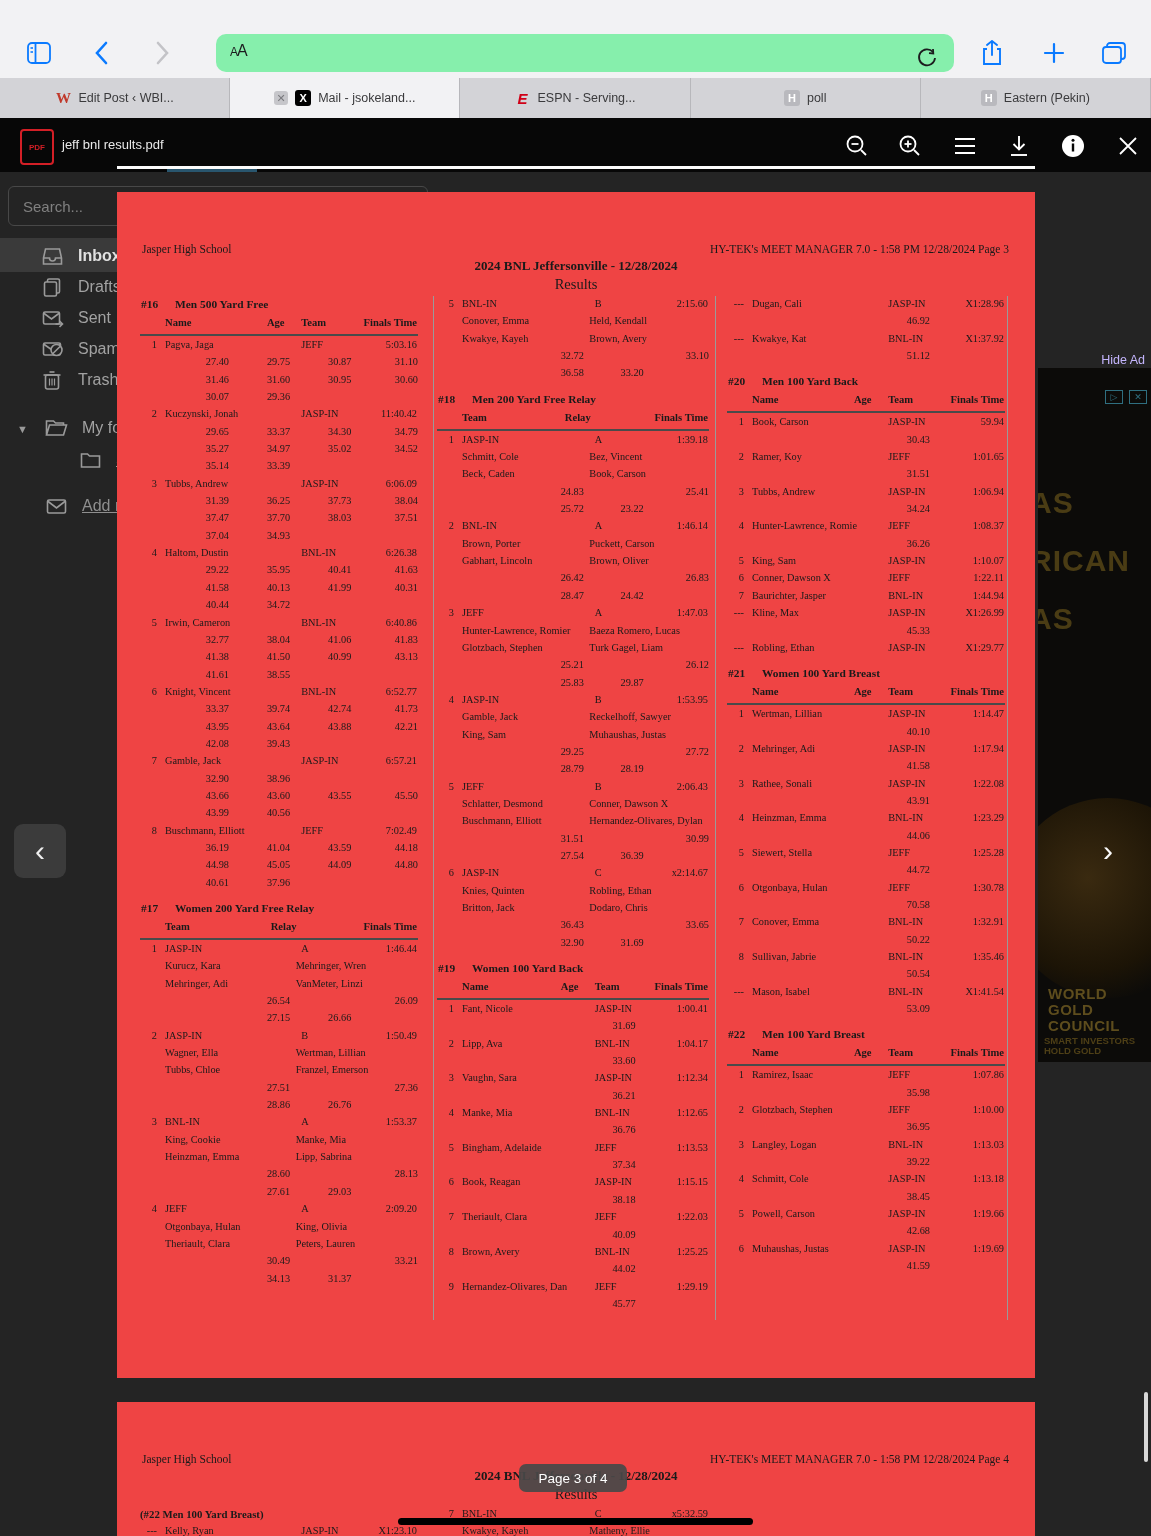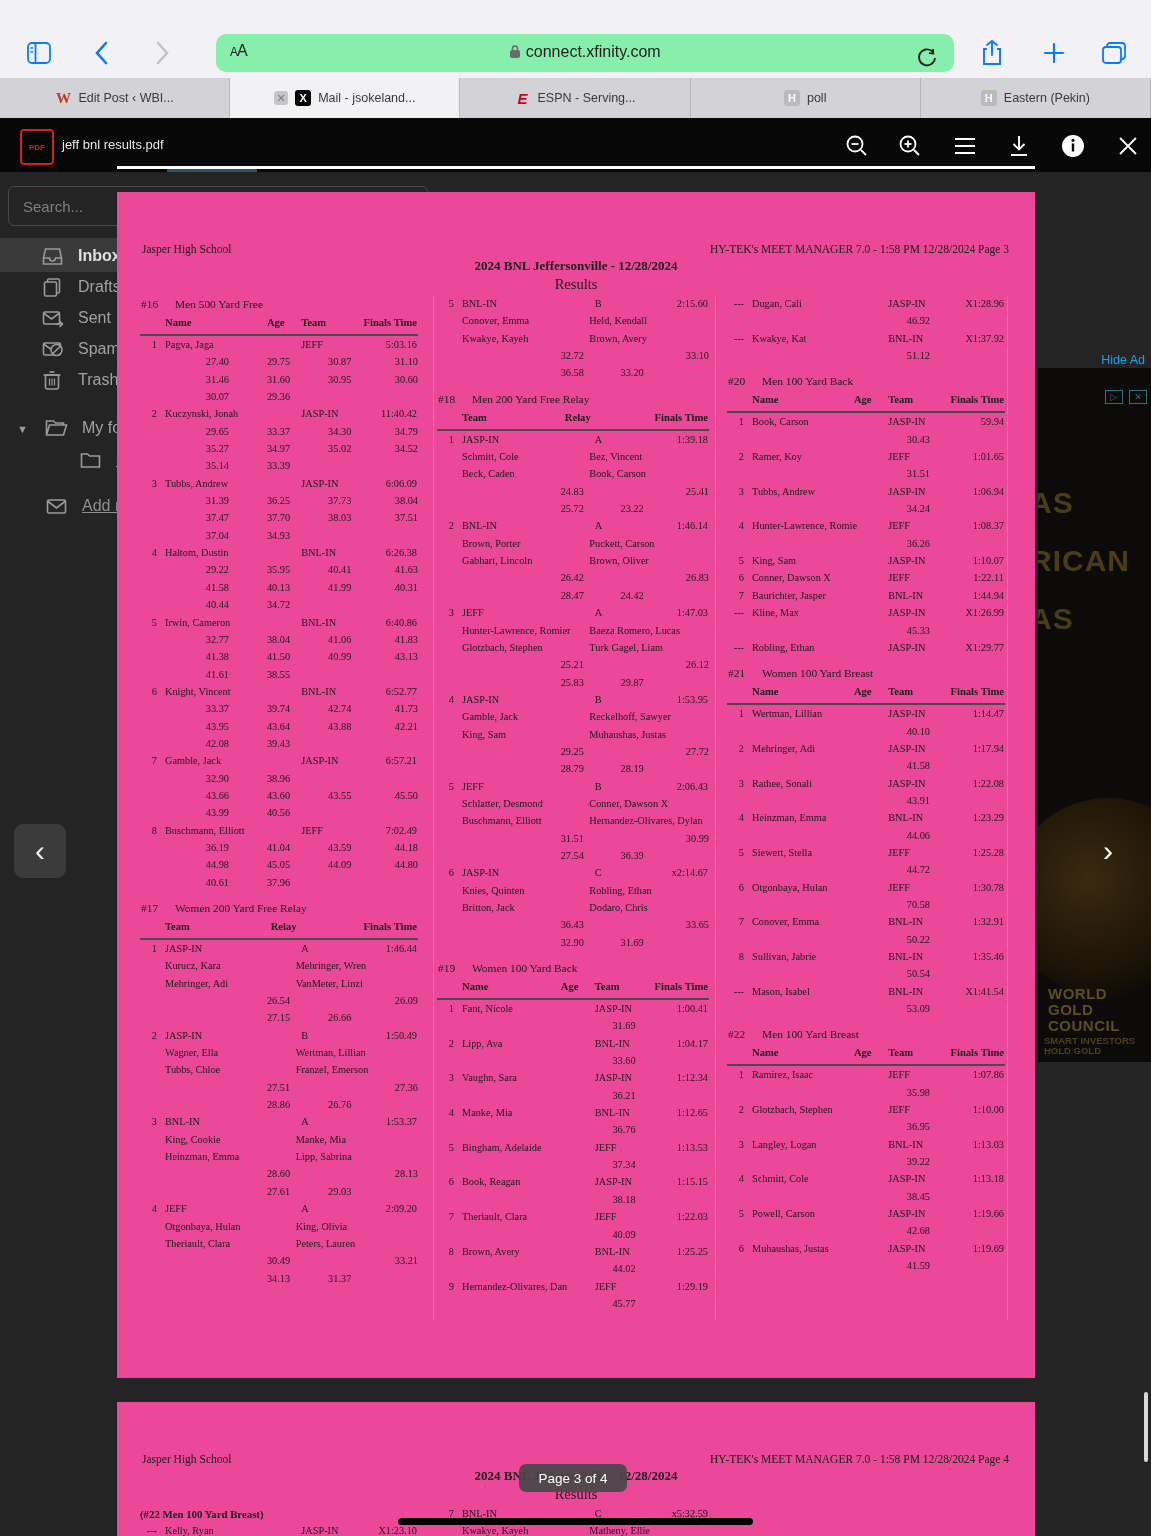--- a/index.html
+++ b/index.html
@@ -56,46 +56,46 @@
   .searchbox{position:absolute;left:8px;top:14px;width:420px;height:40px;border:1.5px solid #484848;border-radius:6px;
     color:#808080;font-size:15px;display:flex;align-items:center;padding-left:14px;box-sizing:border-box;}
   .inboxhl{position:absolute;left:0;top:66px;width:347px;height:34px;background:#3a3a3a;}
   .snav{position:absolute;left:0;top:0;width:430px;}
   .sitem{position:absolute;display:flex;align-items:center;gap:13px;color:#a2a2a2;font-size:16px;}
   .sitem.bold{color:#e0e0e0;font-weight:700;}
   .sitem.link span{text-decoration:underline;}
   .caret{position:absolute;color:#9a9a9a;font-size:11px;}
 
   
-  .hidead{position:absolute;right:6px;top:181px;color:#0ea5e9;font-size:12.5px;}
+  .hidead{position:absolute;right:6px;top:181px;color:#c4b5fd;font-size:12.5px;}
   .ad{position:absolute;left:1038px;top:196px;width:113px;height:694px;background:#0c0b09;overflow:hidden;}
   .adtop{position:absolute;right:4px;top:22px;display:flex;gap:6px;color:#2f6f80;font-size:11px;}
   .adtop span{border:1px solid #2f6f80;width:16px;height:12px;display:flex;align-items:center;justify-content:center;font-size:9px;}
   .adword{position:absolute;left:-8px;font-weight:800;color:#4a3c14;font-size:30px;letter-spacing:1px;white-space:nowrap;}
   .adfood{position:absolute;left:-30px;top:430px;width:200px;height:200px;
     background:radial-gradient(circle at 40% 40%,#3a2a10 0%,#1c1406 55%,#0c0b09 75%);border-radius:50%;}
   .adbrand{position:absolute;left:10px;top:618px;color:#5e4d1d;font-weight:800;font-size:15px;line-height:16px;letter-spacing:.5px;}
   .adtag{position:absolute;left:6px;top:668px;color:#4e3f16;font-weight:800;font-size:9.5px;line-height:10px;}
 
   
-  .page{position:absolute;left:117px;width:918px;background:#ec4899;color:#1a1a1a;
+  .page{position:absolute;left:117px;width:918px;background:#ef4444;color:#1a1a1a;
     font-family:"Liberation Serif","DejaVu Serif",serif;z-index:5;overflow:hidden;}
   .p3{top:192px;height:1186px;}
   .p4{top:1402px;height:134px;}
   .phead-school{position:absolute;left:25px;top:51px;font-size:11.5px;}
   .phead-meta{position:absolute;right:26px;top:51px;font-size:11.5px;}
   .phead-title{position:absolute;left:0;right:0;top:66px;text-align:center;font-weight:700;font-size:13px;}
   .phead-results{position:absolute;left:0;right:0;top:84px;text-align:center;font-weight:400;font-size:14.5px;}
   .vline{position:absolute;top:104px;width:1px;height:1024px;background:#9a9a9a;}
   .col{position:absolute;top:106px;}
   .col1{left:23px;width:278px;}
   .col2{left:320px;width:272px;}
   .col3{left:610px;width:278px;}
 
-  .evh{position:relative;height:19px;margin-top:8px;font-weight:400;font-size:11.4px;white-space:nowrap;}
+  .evh{position:relative;height:19px;margin-top:8px;font-weight:700;font-size:11.4px;white-space:nowrap;}
   .evh:first-child{margin-top:0;}
   .evh .evnum{position:absolute;left:1px;}
   .evh .evtitle{position:absolute;left:35px;}
   .colhead{position:relative;height:15px;font-weight:700;font-size:10.6px;}
   .rule{height:2px;border-bottom:2.5px solid #4a4a4a;margin-bottom:3px;}
   .row{position:relative;height:17.35px;font-size:10.3px;white-space:nowrap;}
   .pl{position:absolute;left:0;width:17px;text-align:right;}
   .nm{position:absolute;left:25px;}
   .tmcol{position:absolute;left:58%;}
   .tmcol2{position:absolute;left:56%;}
@@ -143,27 +143,20 @@
             <path d="M12 2 L3 12 L12 22" fill="none" stroke="#0a7aff" stroke-width="2.6" stroke-linecap="round"></path>
           </svg>
       </div>
       <div class="tb-icon" style="left:146px">
         <svg width="14" height="24" viewBox="0 0 14 24">
             <path d="M2 2 L11 12 L2 22" fill="none" stroke="#c3c3c7" stroke-width="2.6" stroke-linecap="round"></path>
           </svg>
       </div>
       <div class="urlpill">
         <span class="aa"><b>A</b>A</span>
-        <span class="domain">
-          <svg style="display:inline-block;vertical-align:-2px" width="12" height="15" viewBox="0 0 12 15">
-              <rect x="1" y="6" width="10" height="8" rx="2" fill="#6b6b6e"></rect>
-              <path d="M3.5 6 V4.5 a2.5 2.5 0 0 1 5 0 V6" fill="none" stroke="#6b6b6e" stroke-width="1.6"></path>
-            </svg>
-          <span>connect.xfinity.com</span>
-        </span>
         <span class="tb-icon reload">
           <svg width="20" height="20" viewBox="0 0 20 20">
               <path d="M16 4 A8 8 0 1 0 18 10" fill="none" stroke="#1c1c1e" stroke-width="1.8"></path>
               <path d="M16 1 L16.3 5.5 L12 5.2" fill="none" stroke="#1c1c1e" stroke-width="1.8"></path>
             </svg>
         </span>
       </div>
       <div class="tb-icon" style="left:975px">
         <svg width="22" height="26" viewBox="0 0 22 26">
             <path d="M11 1 V15 M6 5 L11 1 L16 5" fill="none" stroke="#0a7aff" stroke-width="1.9" stroke-linecap="round"></path>

